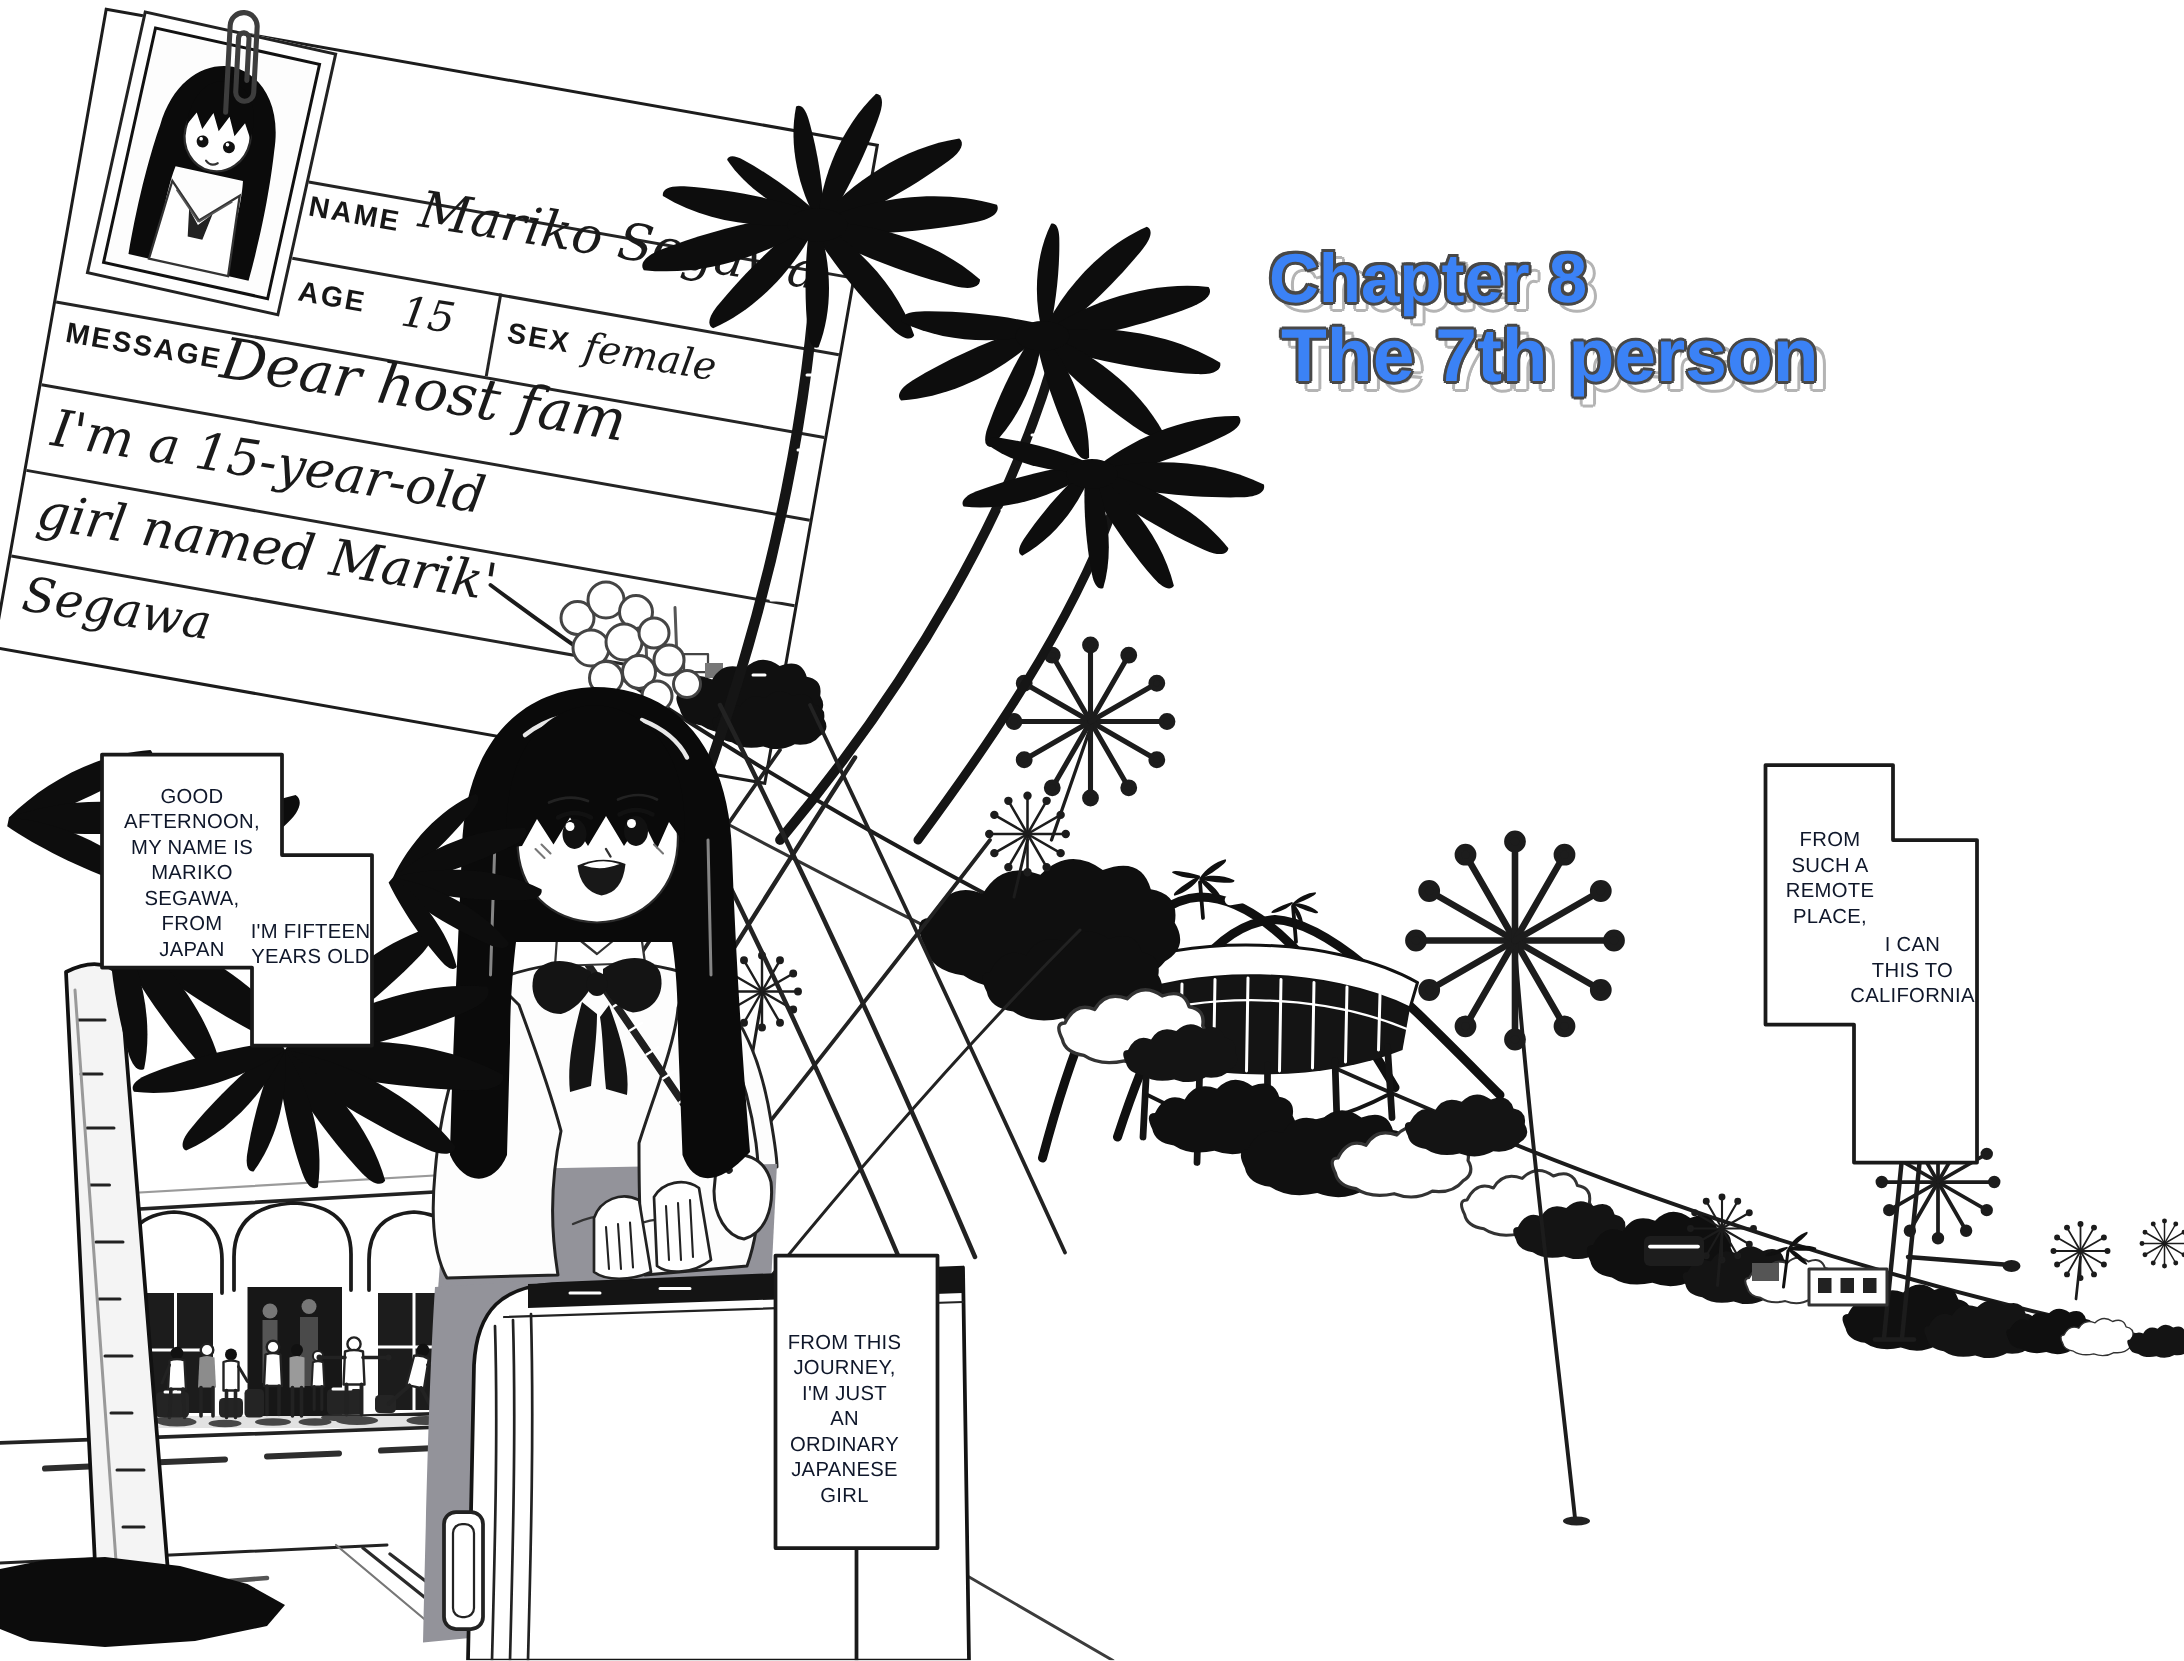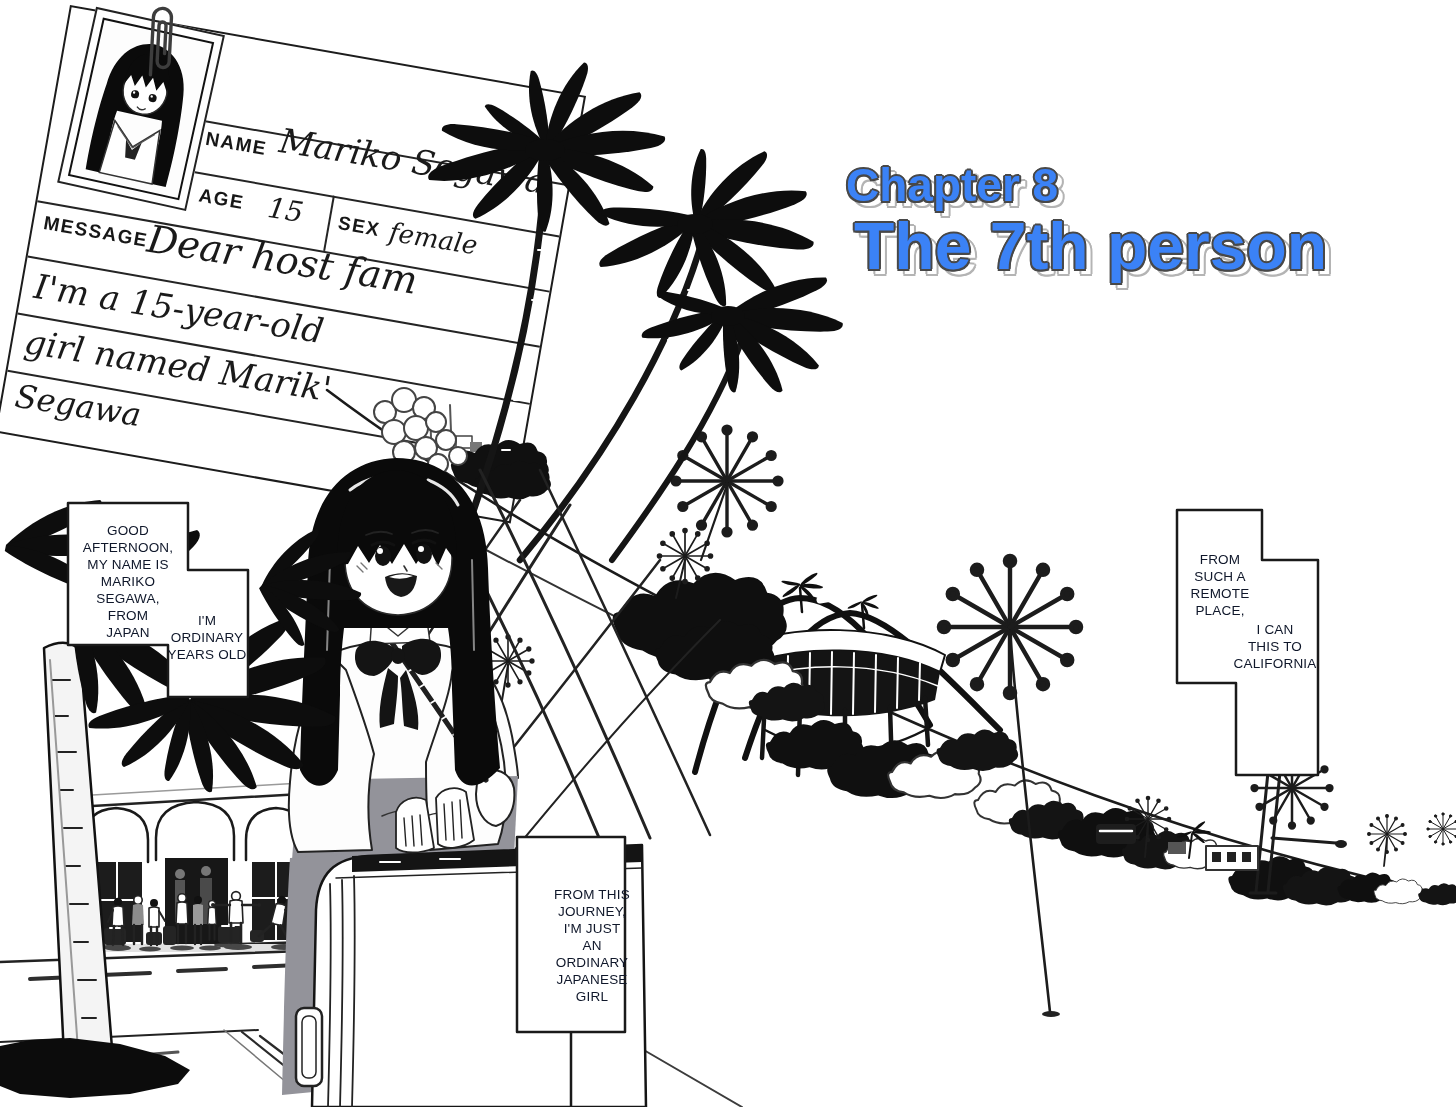--- a/index.html
+++ b/index.html
@@ -21,29 +21,29 @@
   .photoinner{position:absolute;left:7px;top:7px;right:7px;bottom:7px;border:2px solid #111;overflow:hidden;background:#fdfdfd;}
   .clip{position:absolute;left:74px;top:-24px;width:40px;height:82px;transform:rotate(-7deg);z-index:5;}
   
   .outline-txt{position:absolute;color:#3b82f6;font-weight:700;z-index:3;white-space:nowrap;
      text-shadow:2px 0 0 #484848,-2px 0 0 #484848,0 2px 0 #484848,0 -2px 0 #484848,
                  1.5px 1.5px 0 #484848,-1.5px 1.5px 0 #484848,1.5px -1.5px 0 #484848,-1.5px -1.5px 0 #484848;}
   .outline-txt::before{content:attr(data-text);position:absolute;left:6px;top:5px;z-index:-1;color:#fff;
      text-shadow:2px 0 0 #b4b4b4,-2px 0 0 #b4b4b4,0 2px 0 #b4b4b4,0 -2px 0 #b4b4b4,
                  1.5px 1.5px 0 #b4b4b4,-1.5px 1.5px 0 #b4b4b4,1.5px -1.5px 0 #b4b4b4,-1.5px -1.5px 0 #b4b4b4;}
   #chapter-label{left:846px;top:158px;font-size:46px;}
-  #chapter-name{left:854px;top:208px;font-size:66px;}
+  #chapter-name{left:854px;top:208px;font-size:50px;}
   
   .caption{position:absolute;z-index:4;font-weight:400;font-size:13.5px;line-height:1.26;
            letter-spacing:.2px;color:#0f172a;text-align:center;white-space:pre-line;}
   #cap-greeting{left:70px;top:522px;width:116px;}
   #cap-age{left:163px;top:612px;width:88px;}
   #cap-remote{left:1179px;top:551px;width:82px;}
   #cap-california{left:1232px;top:621px;width:86px;}
-  #cap-journey{left:519px;top:886px;width:88px;padding-left:29px;}
+  #cap-journey{left:519px;top:886px;width:88px;}
 </style>
 </head>
 <body>
 
 <div id="canvas">
 
   <div class="idcard">
     <div class="rule" style="left:150px;top:88px;width:370px;"></div>
     <div class="rule" style="left:150px;top:140px;width:370px;"></div>
     <div class="rule" style="left:0;top:196px;width:520px;"></div>
@@ -480,21 +480,21 @@
   <div id="chapter-label" class="outline-txt" data-text="Chapter 8">Chapter 8</div>
   <div id="chapter-name" class="outline-txt" data-text="The 7th person">The 7th person</div>
 
   <div id="cap-greeting" class="caption">GOOD
 AFTERNOON,
 MY NAME IS
 MARIKO
 SEGAWA,
 FROM
 JAPAN</div>
-  <div id="cap-age" class="caption">I'M ORDINARY
+  <div id="cap-age" class="caption">I'M FIFTEEN
 YEARS OLD</div>
   <div id="cap-remote" class="caption">FROM
 SUCH A
 REMOTE
 PLACE,</div>
   <div id="cap-california" class="caption">I CAN
 THIS TO
 CALIFORNIA</div>
   <div id="cap-journey" class="caption">FROM THIS
 JOURNEY,

